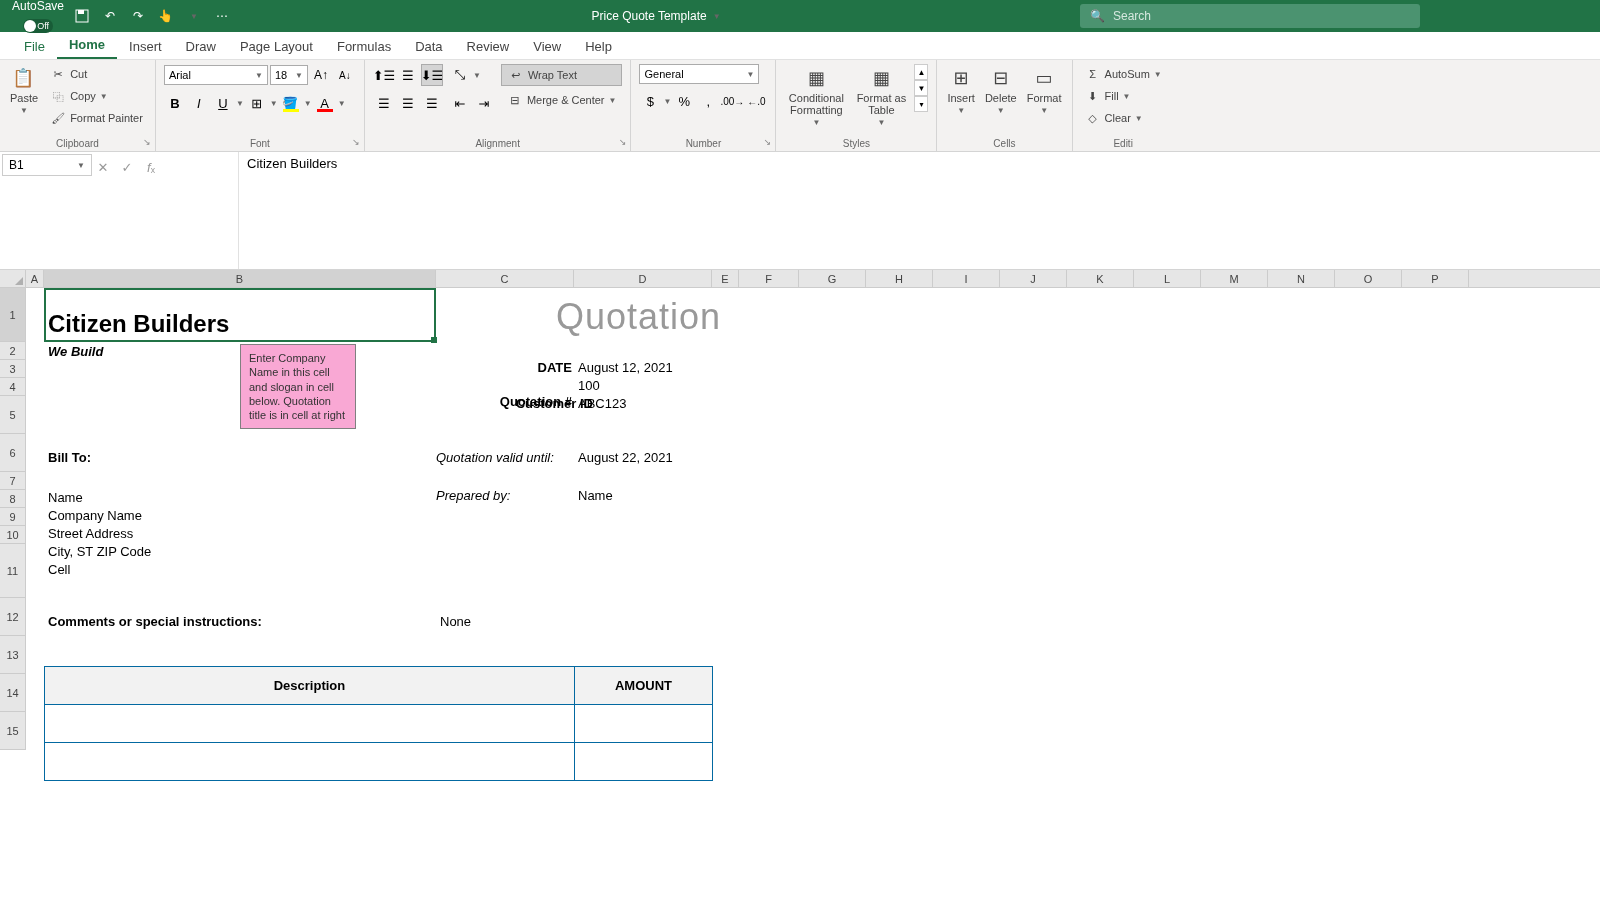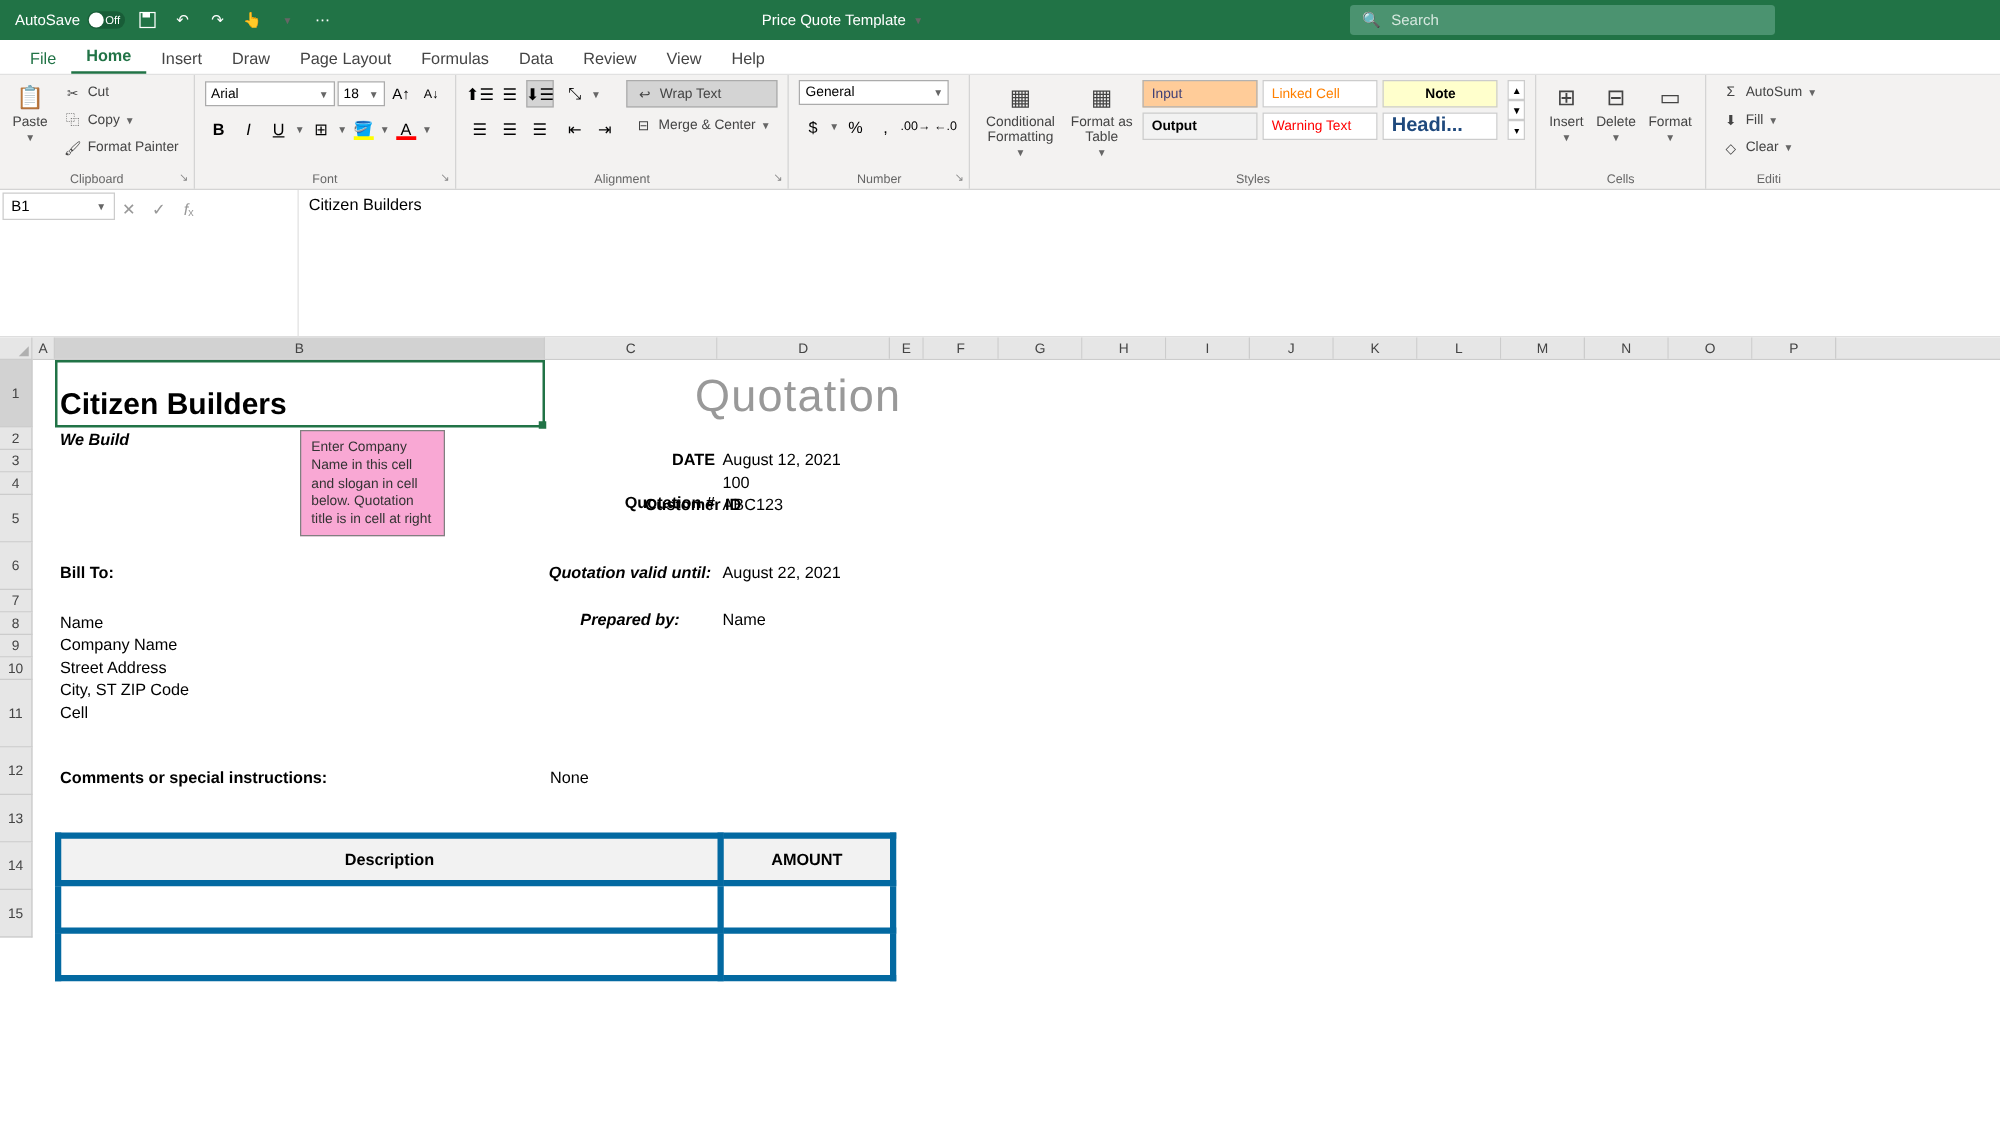--- a/index.html
+++ b/index.html
@@ -1,21 +1,21 @@
 <!DOCTYPE html>
 <html><head>
 <meta charset="utf-8">
 <style>
 * { box-sizing: border-box; margin: 0; padding: 0; font-family: 'Segoe UI', Arial, sans-serif; }
 body { background: #fff; overflow: hidden; width: 1600px; height: 900px; }
 
 
 .titlebar { background: #217346; height: 32px; display: flex; align-items: center; color: #fff; font-size: 12px; }
 .titlebar-left { display: flex; align-items: center; gap: 8px; padding-left: 12px; }
-.autosave { display: flex; align-items: center; gap: 6px; }
+.autosave { display: flex; align-items: center; gap: 6px; flex-direction: column; }
 .toggle { width: 30px; height: 14px; background: #185c37; border-radius: 8px; position: relative; display: flex; align-items: center; }
 .toggle-knob { width: 12px; height: 12px; background: #fff; border-radius: 50%; margin-left: 1px; }
 .toggle-txt { font-size: 9px; color: #fff; position: absolute; right: 4px; }
 .qat-btn { width: 20px; height: 20px; display: flex; align-items: center; justify-content: center; cursor: pointer; }
 .titlebar-center { flex: 1; display: flex; justify-content: center; align-items: center; gap: 6px; }
 .doc-title { font-size: 12px; }
 .searchbar { width: 340px; height: 24px; background: #4b9370; border-radius: 3px; display: flex; align-items: center; padding: 0 10px; gap: 8px; margin-right: 180px; }
 .searchbar input { background: transparent; border: none; color: #fff; font-size: 12px; outline: none; flex: 1; }
 .searchbar input::placeholder { color: #d6e8df; }
 
@@ -79,27 +79,27 @@
 .cells { position: relative; flex: 1; }
 
 .sel-cell { position: absolute; border: 2px solid #217346; background: rgba(255,255,255,0); }
 .sel-handle { position: absolute; width: 6px; height: 6px; background: #217346; bottom: -3px; right: -3px; }
 
 .celltxt { position: absolute; font-size: 13px; color: #000; }
 .company { font-family: Arial; font-weight: bold; font-size: 24px; }
 .slogan { font-style: italic; font-weight: bold; font-size: 13px; }
 .quotation { font-size: 36px; color: #999; font-weight: 400; letter-spacing: 1px; }
 .lblright { text-align: right; font-weight: bold; }
-.lblright-it { text-align: center; font-style: italic; font-weight: bold; }
+.lblright-it { text-align: left; font-style: italic; }
 .billto { font-weight: bold; }
 
 .tooltip { position: absolute; background: #f9a8d4; border: 1px solid #808080; padding: 6px 8px; font-size: 11px; color: #333; width: 116px; line-height: 1.3; }
 
 .tbl { position: absolute; border-collapse: collapse; }
-.tbl th, .tbl td { border: 5px solid #0369a1; }
+.tbl th, .tbl td { border: 1px solid #0369a1; }
 .tbl th { background: #f2f2f2; font-size: 13px; font-weight: bold; height: 38px; }
 .tbl td { height: 38px; }
 
 .caret { font-size: 8px; color: #666; }
 svg { display: block; }
 </style>
 </head>
 <body>
 
 <div class="titlebar">
@@ -276,28 +276,20 @@
       <div class="vbtn">
           <div class="ic">▦</div>
           <span style="width:60px;text-align:center">Conditional Formatting</span>
           <span class="caret">▼</span>
         </div>
       <div class="vbtn">
           <div class="ic">▦</div>
           <span style="width:50px;text-align:center">Format as Table</span>
           <span class="caret">▼</span>
         </div>
-      <div class="style-gallery">
-        <div class="style-cell style-input">Input</div>
-        <div class="style-cell style-linked">Linked Cell</div>
-        <div class="style-cell style-note">Note</div>
-        <div class="style-cell style-output">Output</div>
-        <div class="style-cell style-warning">Warning Text</div>
-        <div class="style-cell style-heading">Headi...</div>
-      </div>
       <div class="style-scroll">
         <div>▲</div>
         <div>▼</div>
         <div>▾</div>
       </div>
     </div>
     <div class="group-label">Styles</div>
   </div>
 
   <div class="group">

